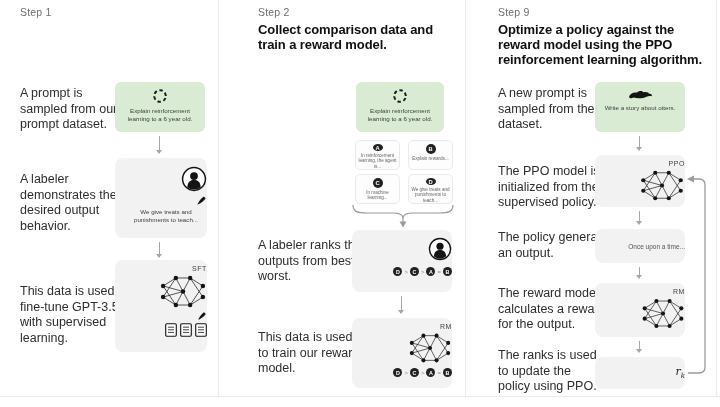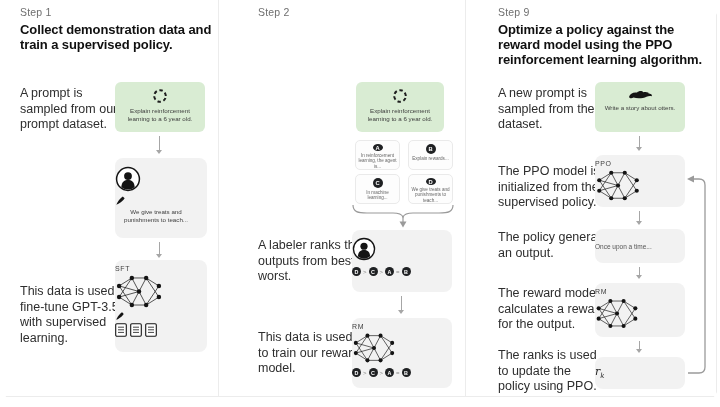--- a/index.html
+++ b/index.html
@@ -1,27 +1,27 @@
 <!DOCTYPE html>
 <html><head>
 <meta charset="utf-8">
 <style>
   html,body{margin:0;padding:0;background:#fff;}
   #stage{
     position:relative;width:720px;height:407px;background:#ffffff;overflow:hidden;
-    font-family:"Liberation Sans","DejaVu Sans",sans-serif;color:#2d2d2d;border-radius:27px;
+    font-family:"Liberation Sans","DejaVu Sans",sans-serif;color:#2d2d2d;
   }
   .abs{position:absolute;}
   .divider-v{position:absolute;top:0;width:1px;height:396px;background:#ececec;}
   .divider-h{position:absolute;left:0;top:396px;width:720px;height:1px;background:#ececec;}
   .step-label{font-size:10.5px;color:#6f6f6f;letter-spacing:.2px;}
   .heading{font-size:13px;line-height:15px;font-weight:bold;color:#101010;letter-spacing:-.1px;}
   .caption{font-size:12.5px;line-height:15.5px;color:#2e2e2e;}
   .green-box{background:#d9ecd3;border-radius:6px;display:flex;flex-direction:column;align-items:center;padding-top:6px;box-sizing:border-box;}
-  .gray-box{background:#f2f2f2;border-radius:8px;display:flex;flex-direction:column;align-items:flex-start;box-sizing:border-box;}
+  .gray-box{background:#f2f2f2;border-radius:8px;display:flex;flex-direction:column;align-items:flex-end;box-sizing:border-box;}
   .white-box{background:#fdfdfd;border:1px solid #eaeaea;border-radius:5px;display:flex;flex-direction:column;align-items:center;padding-top:3px;box-sizing:border-box;}
   .tinytext{font-size:6.2px;line-height:7.5px;color:#3c3c3c;text-align:center;width:82px;}
   .microtext{font-size:4.6px;line-height:5.3px;color:#666;text-align:center;width:40px;margin-top:2px;}
   .box-label{font-size:7px;letter-spacing:.6px;color:#3f3f3f;}
   .badge{width:10px;height:10px;border-radius:50%;background:#1f2123;color:#fff;font-size:5.8px;font-weight:bold;
          display:flex;align-items:center;justify-content:center;}
   .rank-row{display:flex;align-items:center;gap:2px;}
   .rk-circle{width:9px;height:9px;border-radius:50%;background:#1f2123;color:#fff;font-size:5.4px;font-weight:bold;
          display:flex;align-items:center;justify-content:center;}
   .rk-sep{font-size:6px;color:#888;}
@@ -38,23 +38,23 @@
 <body>
 
 <div id="stage">
 
   <div class="divider-v" style="left:218px;"></div>
   <div class="divider-v" style="left:465px;"></div>
   <div class="divider-v" style="left:716px;"></div>
   <div class="divider-h"></div>
 
   <div class="abs step-label" style="left:20px;top:6px;">Step 1</div>
-  <div class="abs heading" style="left:20px;top:22px;width:210px;">Collect demonstration data and train a supervised policy.</div>
 
   <div class="abs caption" style="left:20px;top:86px;width:112px;">A prompt is sampled from our prompt dataset.</div>
+  <div class="abs caption" style="left:20px;top:172px;width:110px;">A labeler demonstrates the desired output behavior.</div>
   <div class="abs caption" style="left:20px;top:284px;width:120px;">This data is used to fine-tune GPT-3.5 with supervised learning.</div>
 
   <div class="abs green-box" style="left:115px;top:82px;width:90px;height:50px;">
     <span>
       <svg width="16" height="16" viewBox="0 0 16 16">
           <circle cx="8" cy="8" r="5.8" fill="none" stroke="#1d1d1d" stroke-width="2" stroke-dasharray="3.4 2.6" transform="rotate(20 8 8)"></circle>
         </svg>
     </span>
     <div class="tinytext" style="margin-top:3px;">Explain reinforcement learning to a 6 year old.</div>
   </div>
@@ -139,20 +139,21 @@
       <svg width="12" height="14" viewBox="0 0 12 14">
           <rect x="0.7" y="0.7" width="10.6" height="12.6" rx="1.2" fill="#fff" stroke="#141414" stroke-width="1.1"></rect>
           <line x1="3" y1="4.2" x2="9" y2="4.2" stroke="#141414" stroke-width="0.8"></line>
           <line x1="3" y1="6.8" x2="9" y2="6.8" stroke="#141414" stroke-width="0.8"></line>
           <line x1="3" y1="9.4" x2="9" y2="9.4" stroke="#141414" stroke-width="0.8"></line>
         </svg>
     </span>
   </div>
 
   <div class="abs step-label" style="left:258px;top:6px;">Step 2</div>
+  <div class="abs heading" style="left:258px;top:22px;width:206px;">Collect comparison data and train a reward model.</div>
 
   <div class="abs caption" style="left:258px;top:238px;width:114px;">A labeler ranks the outputs from best to worst.</div>
   <div class="abs caption" style="left:258px;top:330px;width:102px;">This data is used to train our reward model.</div>
 
   <div class="abs green-box" style="left:356px;top:82px;width:88px;height:50px;">
     <span>
       <svg width="16" height="16" viewBox="0 0 16 16">
           <circle cx="8" cy="8" r="5.8" fill="none" stroke="#1d1d1d" stroke-width="2" stroke-dasharray="3.4 2.6" transform="rotate(20 8 8)"></circle>
         </svg>
     </span>

